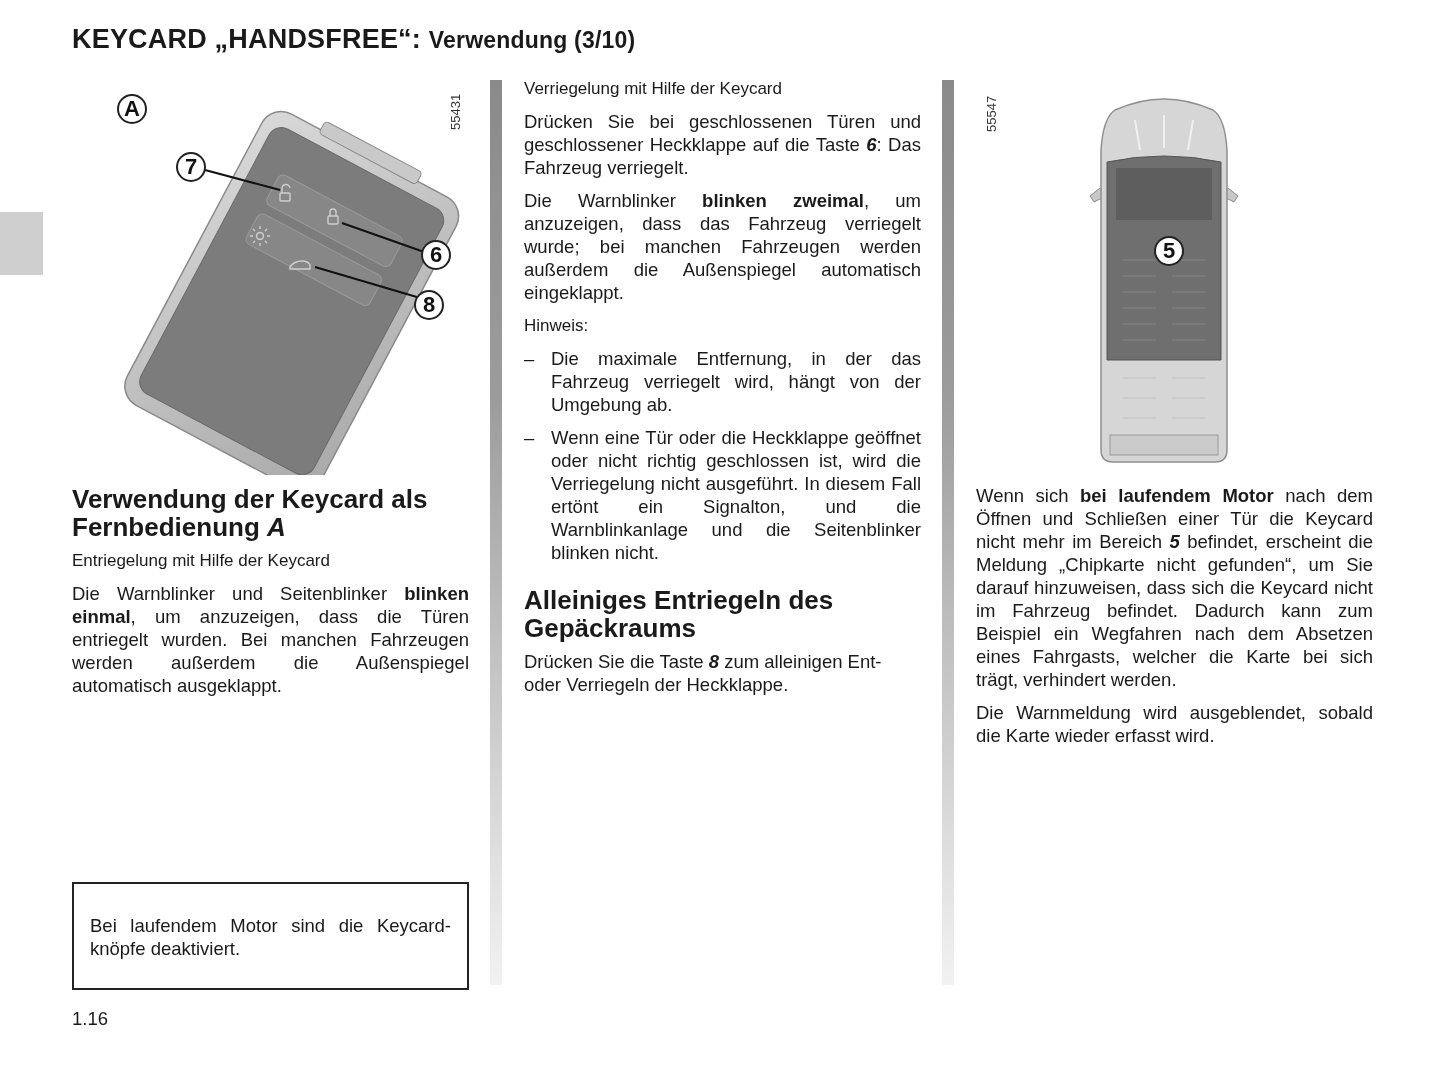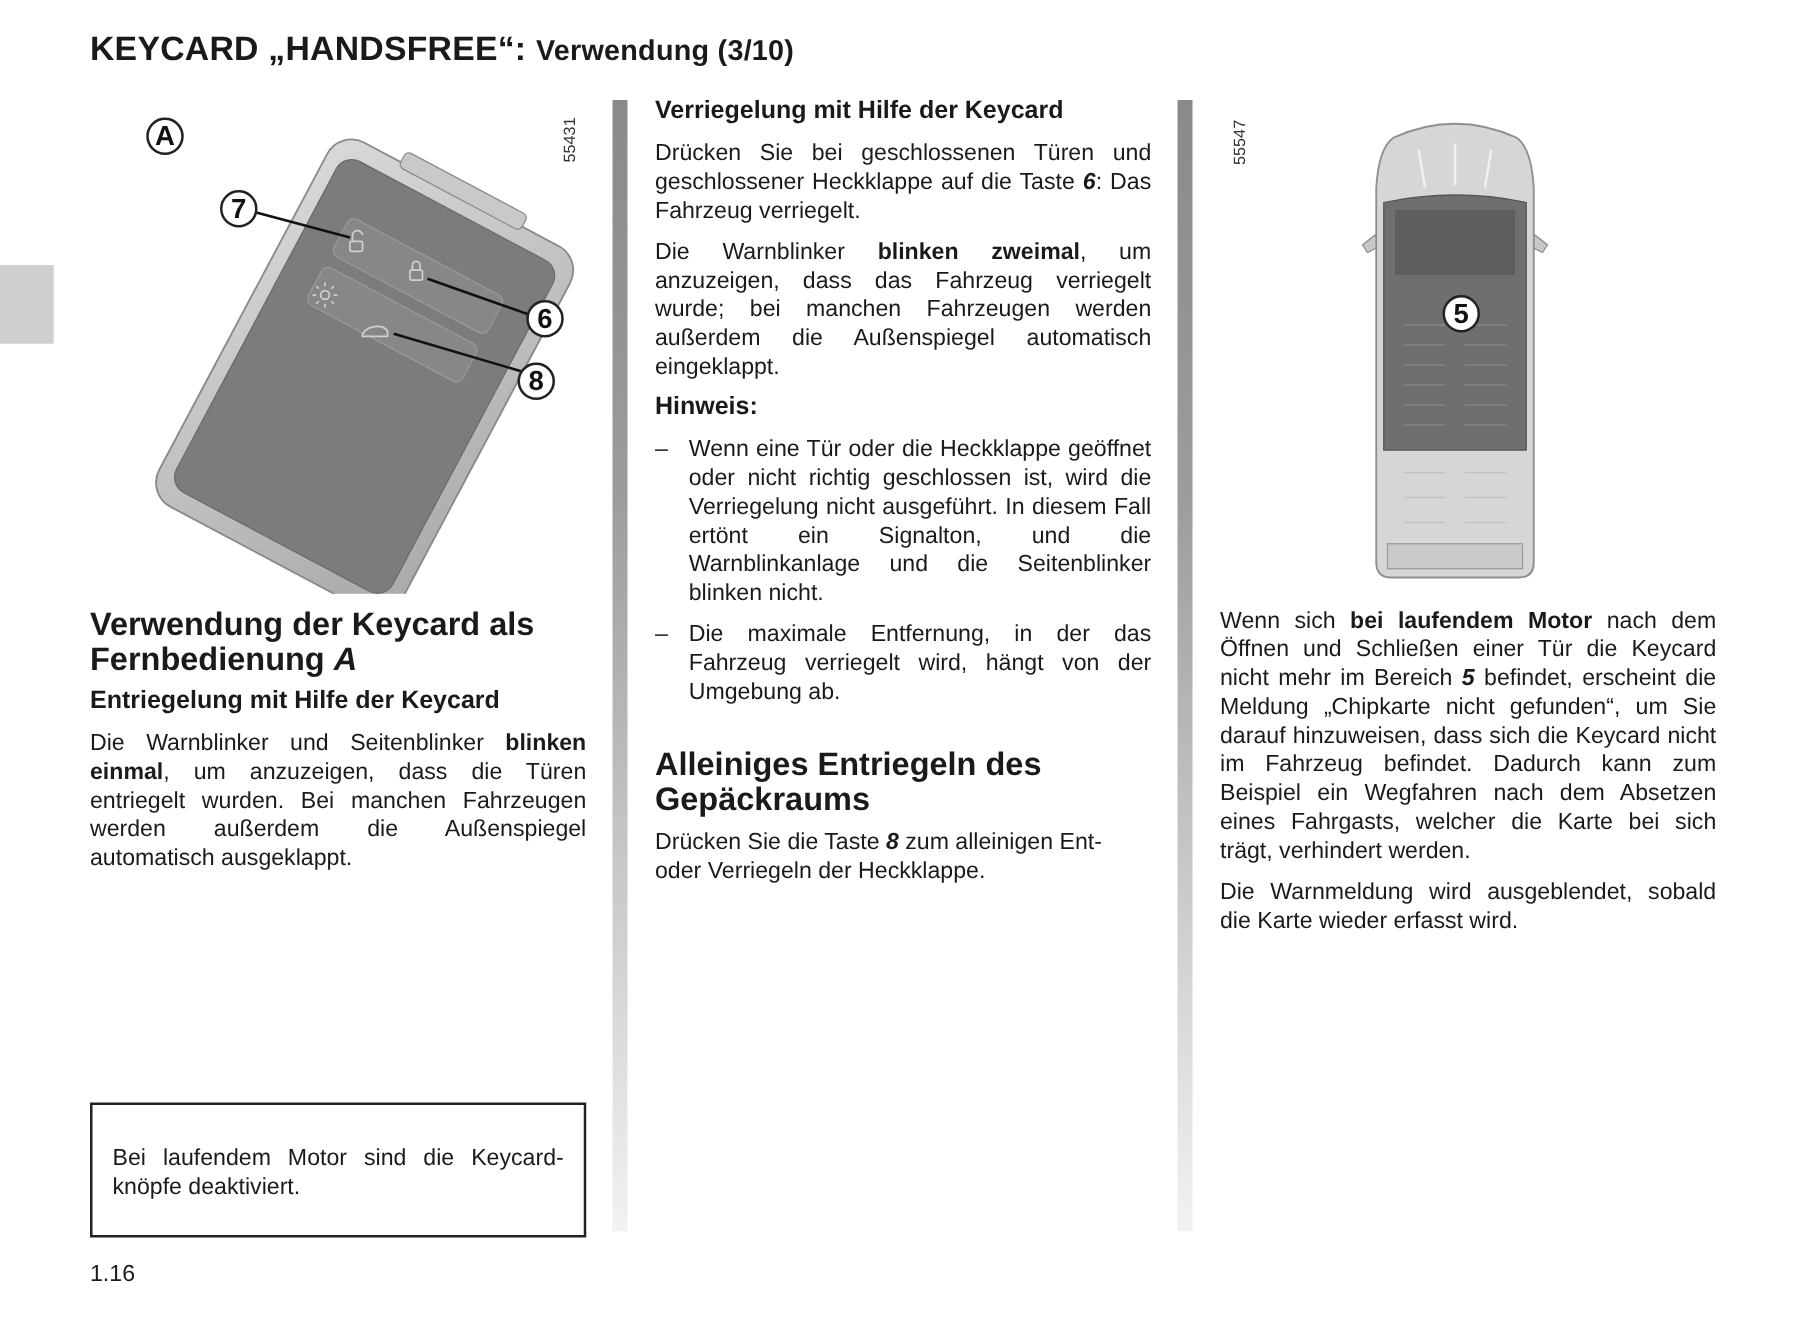--- a/index.html
+++ b/index.html
@@ -17,21 +17,21 @@
     .sep.s2 { left: 942px; }
 
     .col { position: absolute; font-size: 18.5px; line-height: 23px; }
     .col p { margin-bottom: 10px; }
     .just { text-align: justify; }
     .col1 { left: 72px; width: 397px; }
     .col2 { left: 524px; width: 397px; top: 77px; }
     .col3 { left: 976px; width: 397px; top: 484px; }
 
     .h2 { font-size: 26px; font-weight: bold; line-height: 28px; margin-bottom: 8px; }
-    .h3 { font-size: 20px; font-weight: bold; margin-bottom: 10px; }
+    .h3 { font-size: 17px; font-weight: normal; margin-bottom: 10px; }
 
     .fig { position: absolute; background: #ffffff; }
     .fig-a { left: 72px; top: 80px; width: 398px; height: 395px; }
     .fig-b { left: 960px; top: 80px; width: 412px; height: 395px; }
     .fig-code { position: absolute; font-size: 13px; color: #333; transform: rotate(-90deg); transform-origin: left top; white-space: nowrap; }
 
     .callout { position: absolute; width: 30px; height: 30px; border: 2px solid #222; border-radius: 50%;
                background: #fff; font-weight: bold; font-size: 22px; line-height: 26px; text-align: center; color: #111; }
 
     ul.dash { list-style: none; }
@@ -167,24 +167,24 @@
 <div class="col col2">
   <div class="h3">Verriegelung mit Hilfe der Keycard</div>
   <p class="just">
     <span>Drücken Sie bei geschlossenen Türen und geschlossener Heckklappe auf die Taste </span><b><i>6</i></b><span>: Das Fahrzeug verriegelt.</span>
   </p>
   <p class="just">
     <span>Die Warnblinker </span><b>blinken zweimal</b><span>, um anzuzeigen, dass das Fahrzeug verriegelt wurde; bei manchen Fahrzeugen werden außerdem die Außenspiegel automatisch eingeklappt.</span>
   </p>
   <div class="h3">Hinweis:</div>
   <ul class="dash">
+    <li>Die maximale Entfernung, in der das Fahrzeug verriegelt wird, hängt von der Umgebung ab.</li>
     <li>Wenn eine Tür oder die Heckklappe geöffnet oder nicht richtig geschlossen ist, wird die Verriegelung nicht ausgeführt. In diesem Fall ertönt ein Signalton, und die Warnblinkanlage und die Seitenblinker blinken nicht.</li>
-    <li>Die maximale Entfernung, in der das Fahrzeug verriegelt wird, hängt von der Umgebung ab.</li>
   </ul>
-  <div class="h2" style="margin-top:33px;">
+  <div class="h2" style="margin-top:22px;">
     <span>Alleiniges Entriegeln des</span><br>
     <span>Gepäckraums</span>
   </div>
   <p>
     <span>Drücken Sie die Taste </span><b><i>8</i></b><span> zum alleinigen Ent- oder Verriegeln der Heckklappe.</span>
   </p>
 </div>
 
 <div class="col col3">
   <p class="just">

